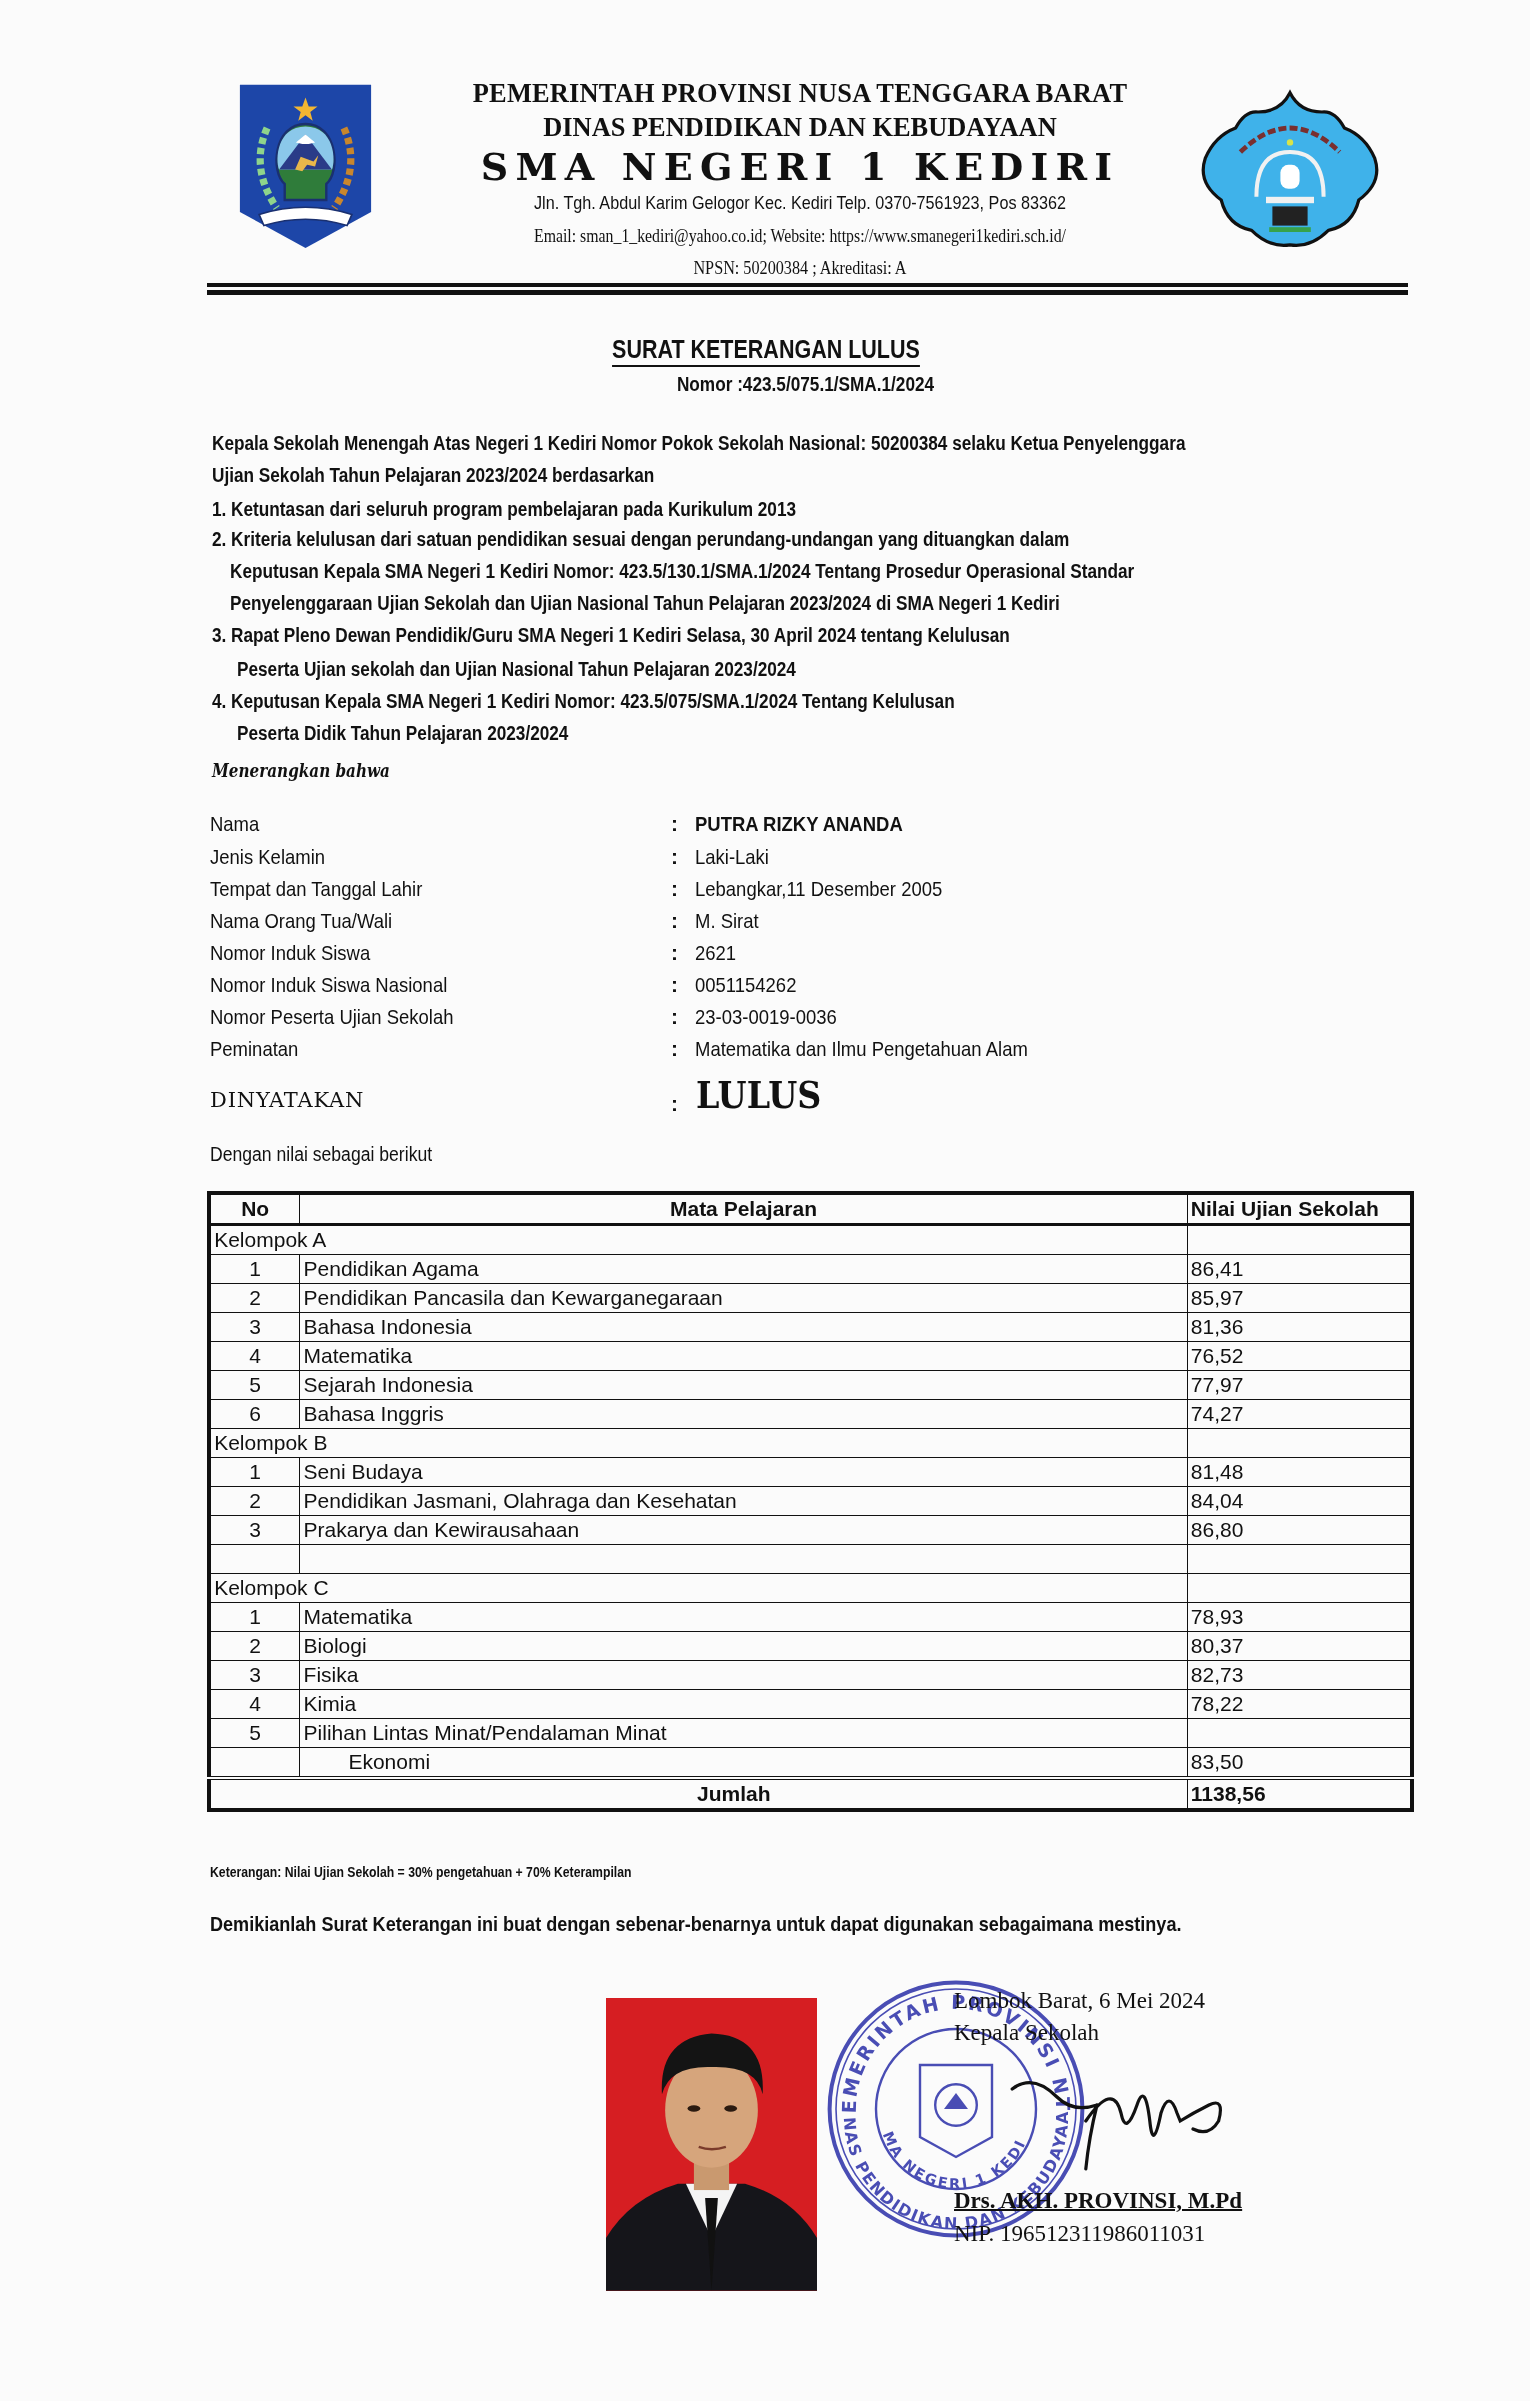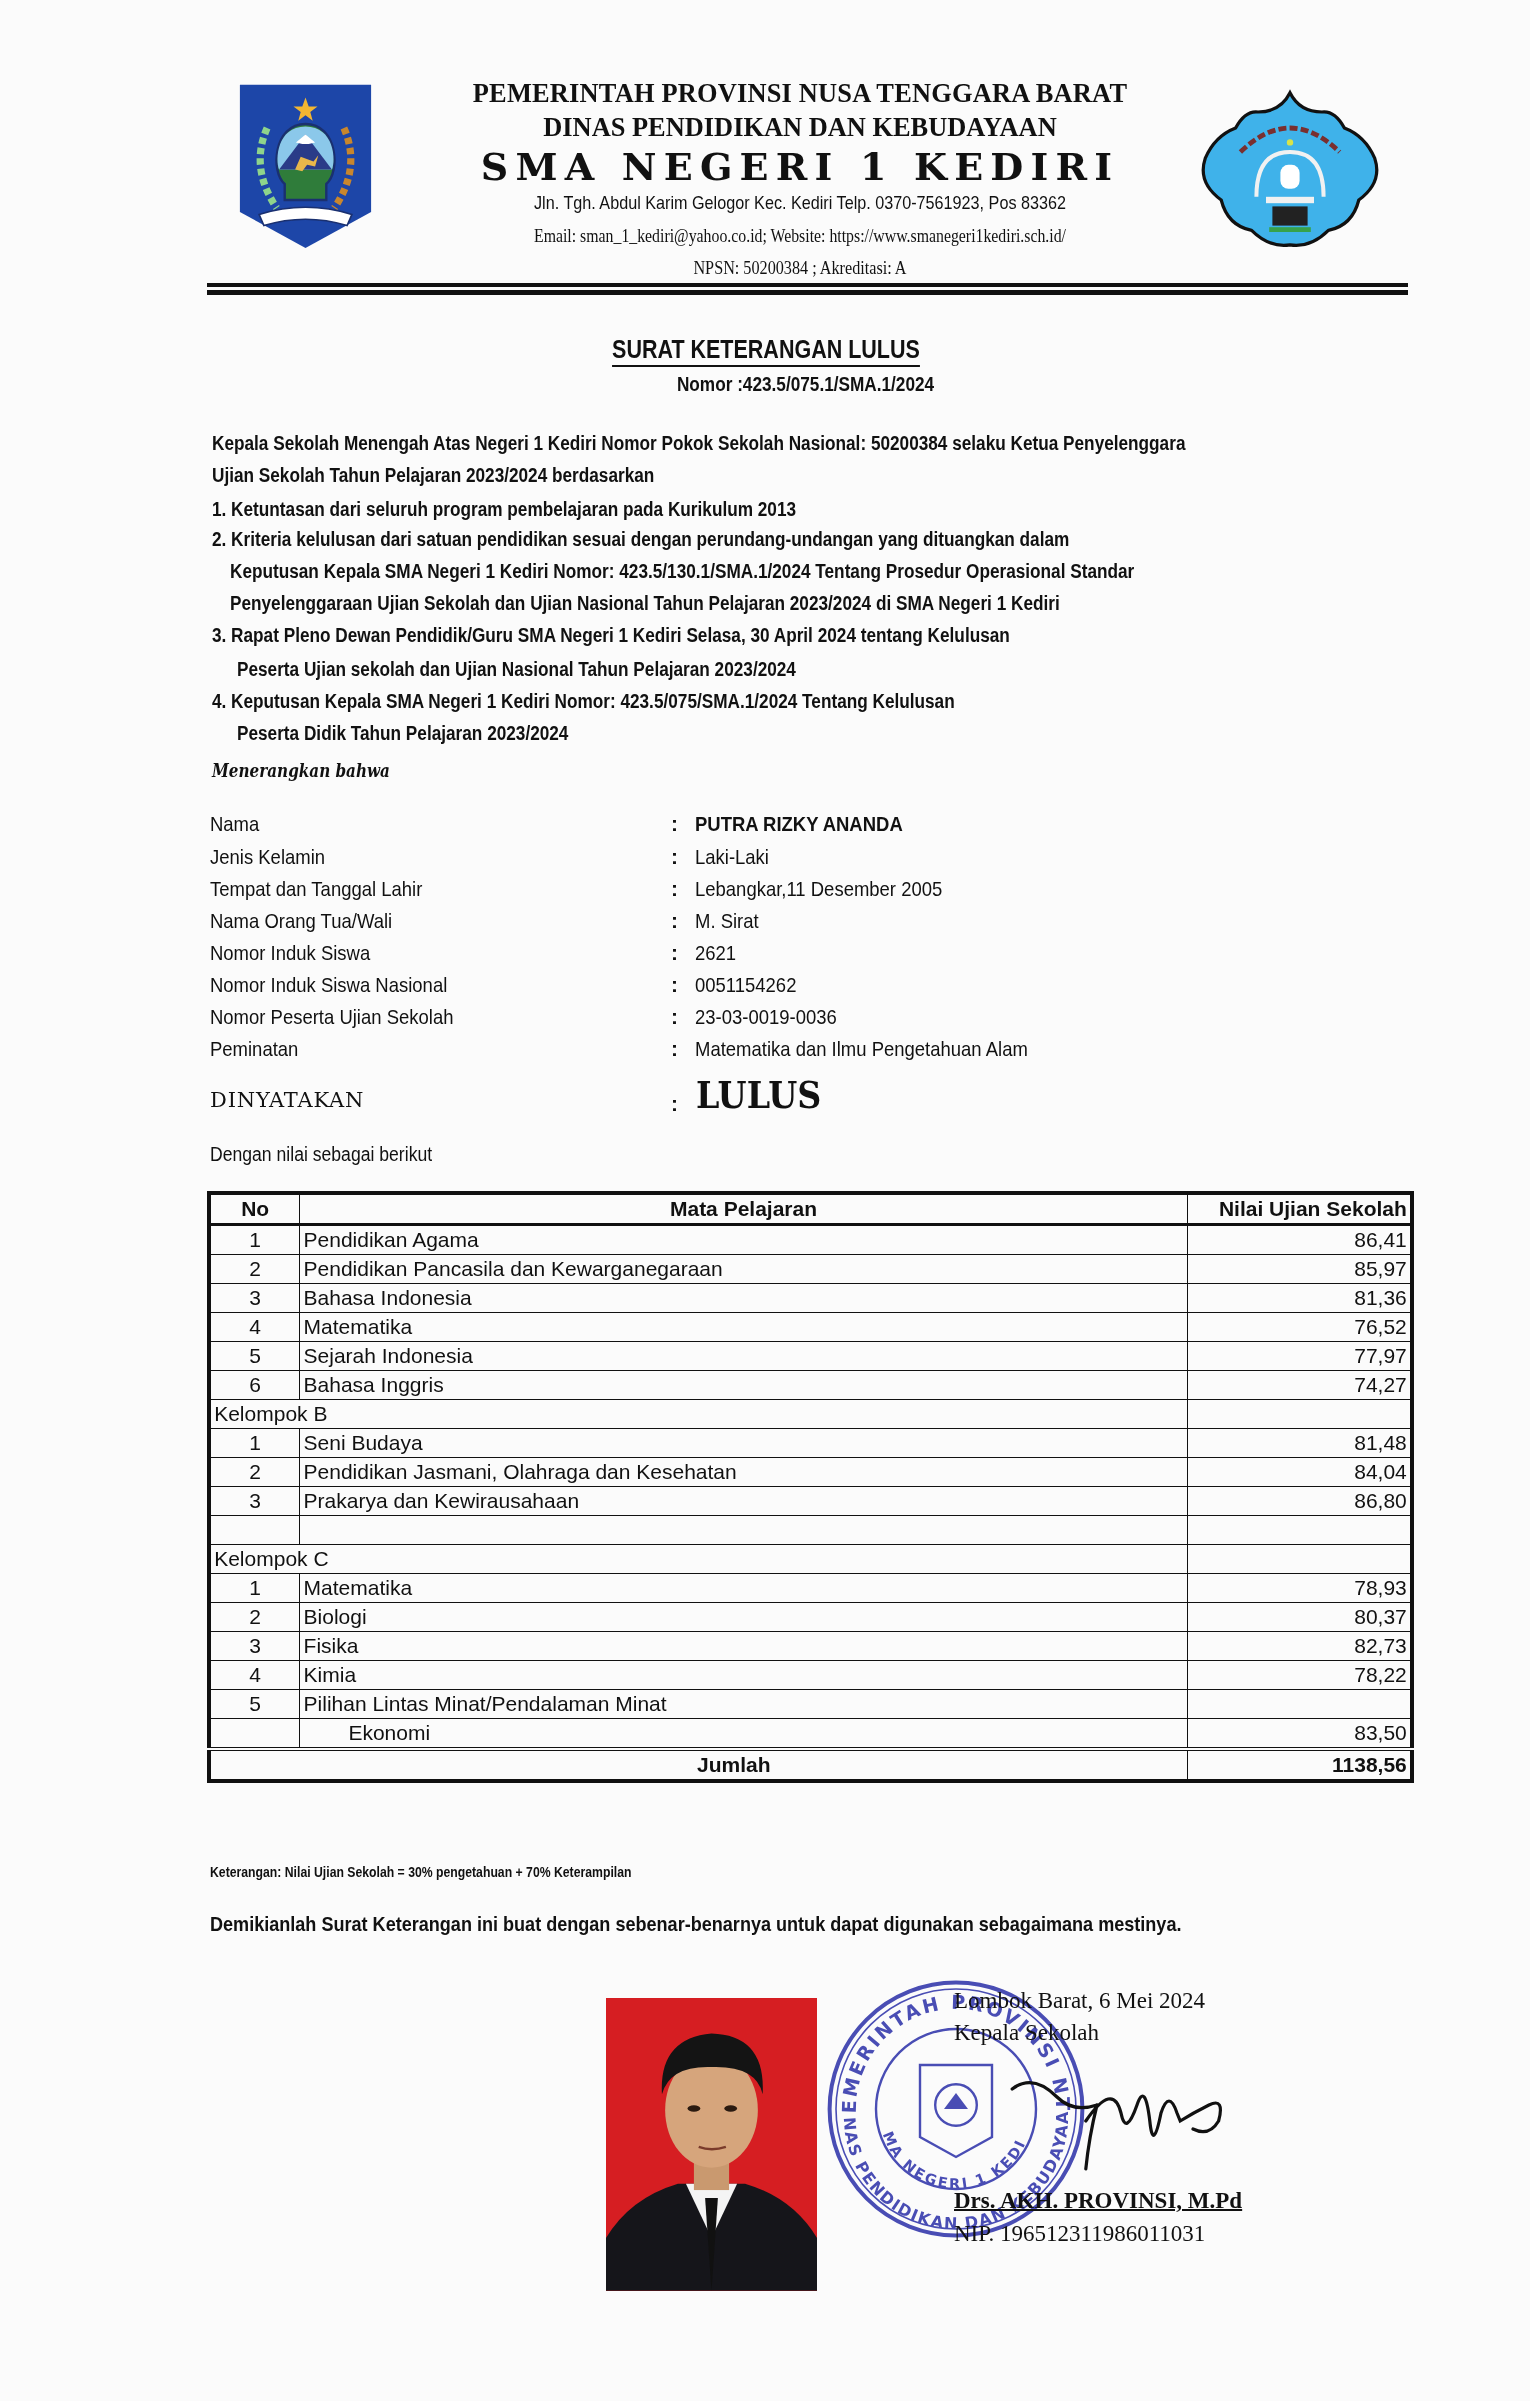--- a/index.html
+++ b/index.html
@@ -47,21 +47,21 @@
 
   
   table.nilai {
     position: absolute; left: 207px; top: 1191px; width: 1207px;
     border-collapse: collapse; font-size: 21px;
     border: 4px solid #111;
   }
   table.nilai td, table.nilai th { border: 1.6px solid #111; padding: 0 3.2px; height: 28px; line-height: 26.4px; }
   table.nilai th { font-weight: bold; border-bottom: 3.2px solid #111; text-align: center; }
   table.nilai .c-no { width: 82px; text-align: center; }
-  table.nilai .c-val { width: 216px; text-align: right; }
+  table.nilai .c-val { width: 216px; text-align: left; }
   table.nilai .group td { text-align: left; }
   table.nilai .group td.g-label { border-right: none; }
   table.nilai .indent { padding-left: 48px; }
   table.nilai .sum td { font-weight: bold; }
   table.nilai .sum-label { text-align: right; padding-right: 416px; }
   table.nilai tr.sum-first td { border-top: 4px double #111; }
   .ket { left: 210px; top: 1864px; font-size: 14.4px; font-weight: bold; transform: scaleX(0.85); transform-origin: left top; white-space: nowrap; }
   .demikian { left: 210px; top: 1912px; font-size: 21px; font-weight: bold; transform: scaleX(0.86); transform-origin: left top; white-space: nowrap; }
 
   
@@ -167,20 +167,24 @@
 
 <table class="nilai">
   <thead>
     <tr>
       <th class="c-no">No</th>
       <th>Mata Pelajaran</th>
       <th class="c-val">Nilai Ujian Sekolah</th>
     </tr>
   </thead>
   <tbody id="grades-body">
+      <tr class="group">
+        <td class="g-label" colspan="2">Kelompok A</td>
+        <td class="c-val"></td>
+      </tr>
       <tr>
         <td class="c-no">1</td>
         <td>Pendidikan Agama</td>
         <td class="c-val">86,41</td>
       </tr>
       <tr>
         <td class="c-no">2</td>
         <td>Pendidikan Pancasila dan Kewarganegaraan</td>
         <td class="c-val">85,97</td>
       </tr>

